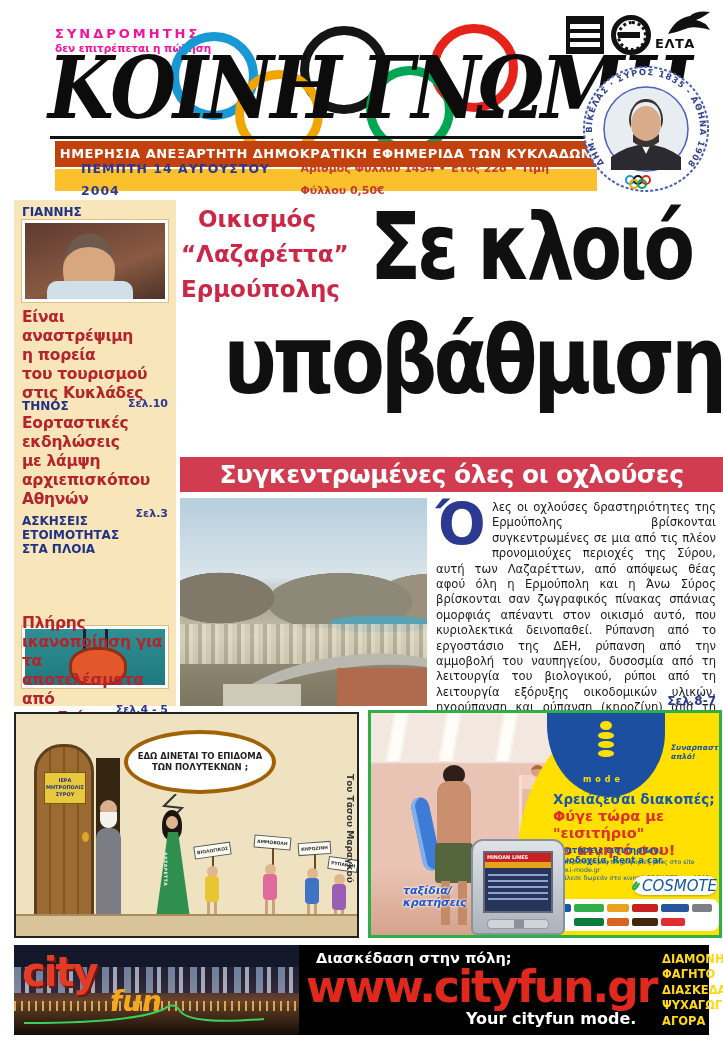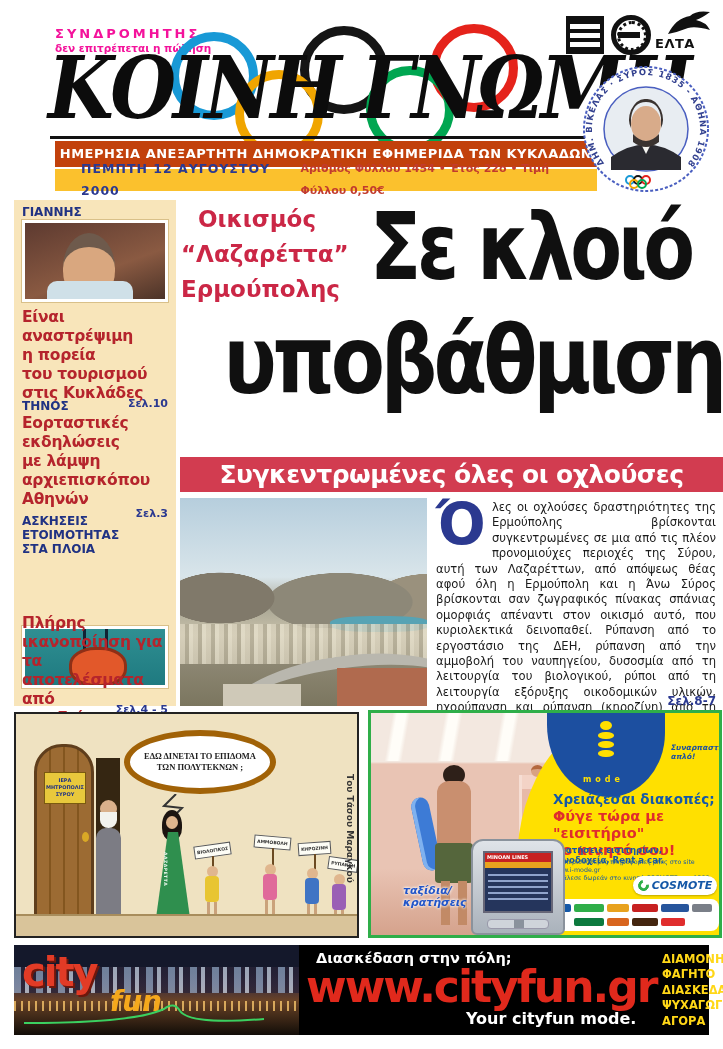--- a/index.html
+++ b/index.html
@@ -89,23 +89,23 @@
   .cartoon{left:14px;top:712px;width:345px;height:226px;background:#EFE2C1;border:2px solid #222;overflow:hidden;}
   .door{position:absolute;left:18px;top:30px;width:60px;height:176px;border-radius:28px 28px 0 0;
      background:repeating-linear-gradient(90deg,#9c6b33 0 12px,#83561f 12px 14px);border:3px solid #5f3e1c;}
   .doorway{position:absolute;left:80px;top:44px;width:24px;height:162px;background:#352612;}
   .doorsign{position:absolute;left:28px;top:58px;width:42px;height:32px;background:#E8C83C;border:1px solid #7a5a10;
      color:#203283;font-size:5px;font-weight:bold;text-align:center;line-height:7px;padding-top:4px;}
   .knob{position:absolute;left:66px;top:118px;width:7px;height:10px;background:#d9a826;border-radius:50%;}
   .priest-head{position:absolute;left:84px;top:86px;width:17px;height:18px;border-radius:50%;background:#d9b08c;}
   .priest-beard{position:absolute;left:84px;top:98px;width:17px;height:16px;border-radius:0 0 50% 50%;background:#f2f2ee;}
   .priest-body{position:absolute;left:80px;top:114px;width:25px;height:92px;border-radius:10px 10px 0 0;background:#7c7c84;}
-  .bubble{position:absolute;left:108px;top:16px;width:152px;height:64px;background:#fff;border:6px solid #a16207;
+  .bubble{position:absolute;left:108px;top:16px;width:152px;height:64px;background:#fff;border:4px solid #a16207;
      border-radius:50%;color:#222;font-weight:bold;font-size:8.5px;line-height:11px;text-align:center;
-     display:flex;align-items:center;justify-content:center;padding:4px;font-family:Liberation Serif, serif;}
+     display:flex;align-items:center;justify-content:center;padding:4px;}
   .bubble-tail{position:absolute;left:146px;top:80px;}
   .woman-hair{position:absolute;left:146px;top:96px;width:20px;height:30px;border-radius:50% 50% 40% 40%;background:#1c1410;}
   .woman-face{position:absolute;left:150px;top:102px;width:12px;height:13px;border-radius:50%;background:#e0b68e;}
   .woman-dress{position:absolute;left:140px;top:118px;width:34px;height:86px;background:#2f8f4e;
      clip-path:polygon(35% 0,65% 0,100% 100%,0 100%);}
   .dress-label{position:absolute;left:147px;top:138px;color:#e9f5ec;font-size:4.5px;font-weight:bold;
      writing-mode:vertical-rl;letter-spacing:.5px;}
   .kid-head{width:11px;height:11px;border-radius:50%;background:#e0b68e;position:absolute;}
   .kid-body{width:14px;height:26px;border-radius:4px;position:absolute;}
   .kid-legs{width:10px;height:16px;position:absolute;border-left:3px solid #caa27b;border-right:3px solid #caa27b;}
@@ -140,21 +140,21 @@
   .ilogo .ibar{width:16px;height:7px;background:#FFE000;border-radius:45%;margin:2px auto 0;}
   .imode-word{position:absolute;left:212px;top:62px;color:#FFE000;font-weight:bold;font-size:8px;letter-spacing:4px;}
   .ad-tag{position:absolute;left:300px;top:30px;color:#1C4FA0;font-size:7.5px;font-style:italic;font-weight:bold;width:52px;line-height:9px;}
   .ad-h1{position:absolute;left:182px;top:78px;color:#1558A7;font-weight:bold;font-size:13.5px;}
   .ad-h2{position:absolute;left:182px;top:95px;color:#E02D2D;font-weight:bold;font-size:14.5px;line-height:17px;}
   .ad-services{position:absolute;left:182px;top:132px;color:#1558A7;font-weight:bold;font-size:8.6px;}
   .ad-info{position:absolute;left:182px;top:145px;color:#1558A7;font-size:6.3px;line-height:8px;width:160px;}
   .cosmote{position:absolute;left:262px;top:163px;width:84px;height:19px;background:#fff;border-radius:10px;
      display:flex;align-items:center;justify-content:center;gap:3px;box-shadow:0 1px 2px rgba(0,0,0,.25);}
   .cos-swirl{width:11px;height:11px;border-radius:50%;border:3px solid #2FAE49;border-top-color:#fff;transform:rotate(35deg);}
-  .cos-word{color:#1558A7;font-weight:bold;font-style:italic;font-size:11px;}
+  .cos-word{color:#1558A7;font-weight:normal;font-style:italic;font-size:15px;}
   .logostrip{position:absolute;left:168px;top:186px;width:180px;height:32px;background:#fff;border-radius:8px;
      display:flex;flex-wrap:wrap;gap:3px;align-items:center;justify-content:center;padding:3px;}
   .pill{height:8px;border-radius:2px;}
   .phone{position:absolute;left:100px;top:126px;width:94px;height:96px;background:linear-gradient(#dfe3e8,#aab2bb);
      border-radius:12px 12px 6px 6px;border:2px solid #8a929c;}
   .phone-screen{position:absolute;left:10px;top:10px;width:70px;height:62px;background:#25355c;border:2px solid #667;}
   .ps-top{height:9px;background:#c72121;color:#fff;font-size:5px;font-weight:bold;line-height:9px;padding-left:2px;}
   .ps-row{height:6px;background:#e8a21e;}
   .ps-list{height:34px;background:repeating-linear-gradient(#25355c 0 4px,#8fa3cc 4px 6px);margin:2px 3px;}
   .phone-keys{position:absolute;left:14px;bottom:4px;width:62px;height:10px;
@@ -221,21 +221,21 @@
       <circle cx="49" cy="118" r="4" stroke="#1899D6"></circle>
         <circle cx="57" cy="118" r="4" stroke="#151515"></circle>
       <circle cx="65" cy="118" r="4" stroke="#E5231B"></circle>
         <circle cx="53" cy="122" r="4" stroke="#F0A500"></circle>
       <circle cx="61" cy="122" r="4" stroke="#00A651"></circle>
     </g>
   </svg>
 
   <div class="abs blueband">ΗΜΕΡΗΣΙΑ ΑΝΕΞΑΡΤΗΤΗ ΔΗΜΟΚΡΑΤΙΚΗ ΕΦΗΜΕΡΙΔΑ ΤΩΝ ΚΥΚΛΑΔΩΝ</div>
   <div class="abs yellowband">
-    <span class="dateline">ΠΕΜΠΤΗ 12 ΑΥΓΟΥΣΤΟΥ 2000</span>
+    <span class="dateline">ΠΕΜΠΤΗ 14 ΑΥΓΟΥΣΤΟΥ 2004</span>
     <span class="issueline">Αριθμός Φύλλου 1454 • Έτος 22ο • Τιμή Φύλλου 0,50€</span>
   </div>
 
   <div class="abs sidebar">
     <div class="sb kick" style="top:5px">ΓΙΑΝΝΗΣ ΚΟΥΖΟΥΠΗΣ</div>
     <div class="sb sb-photo photo-man" style="top:20px;height:82px"></div>
     <div class="sb sb-red pre" style="top:108px">Είναι αναστρέψιμη
 η πορεία
 του τουρισμού
 στις Κυκλάδες</div>

